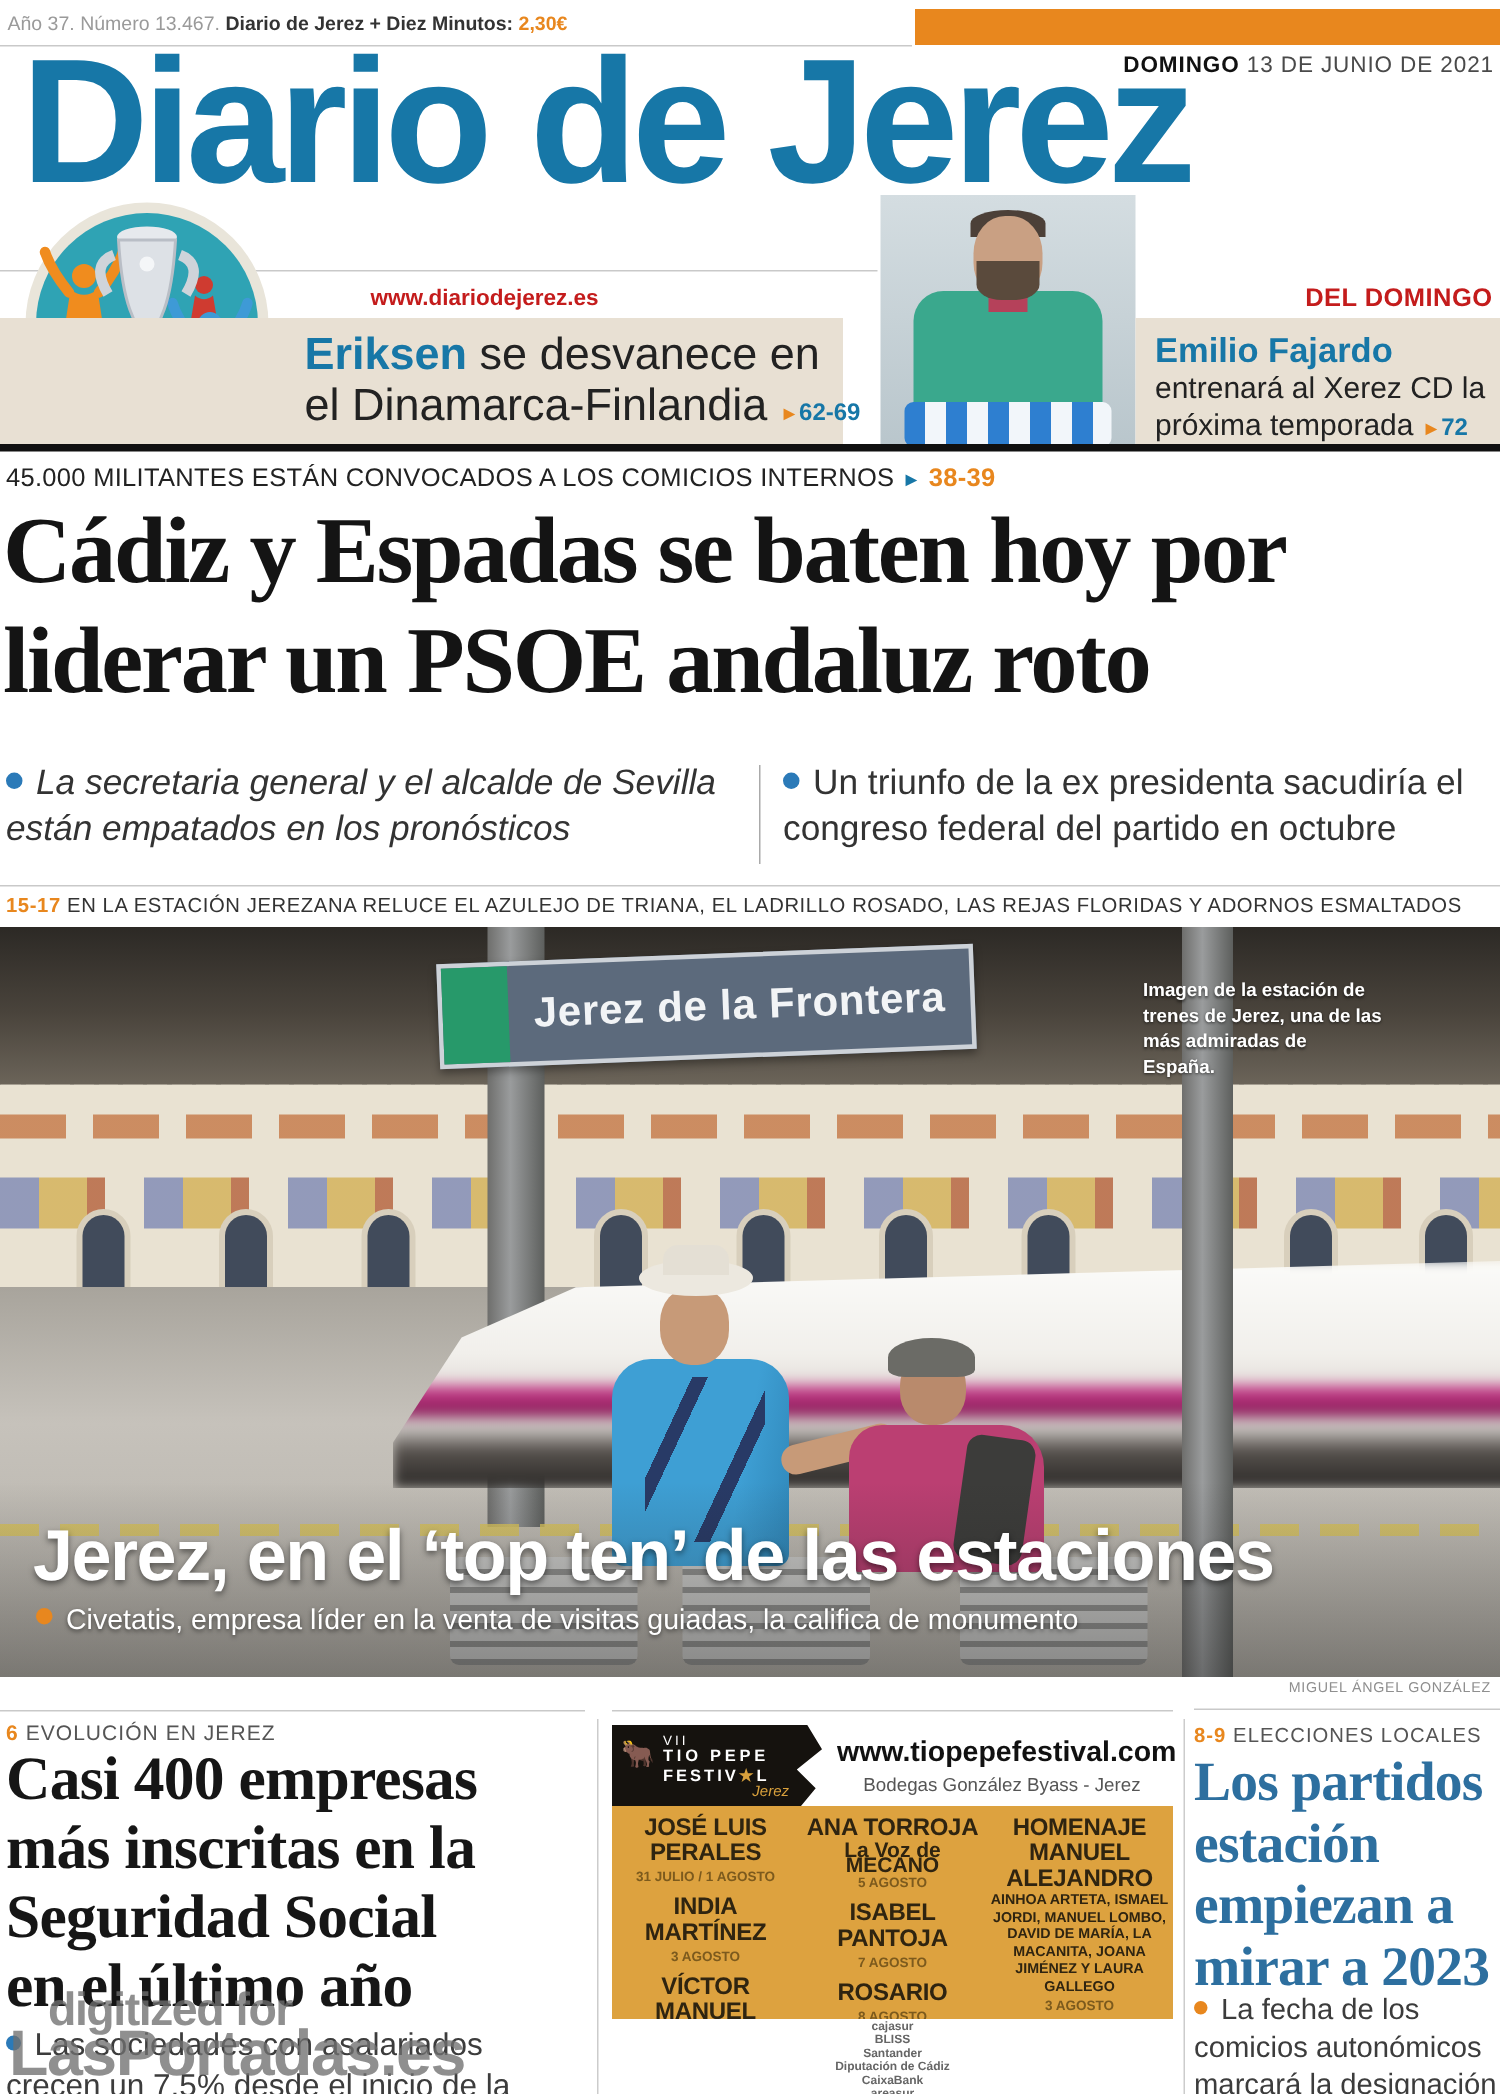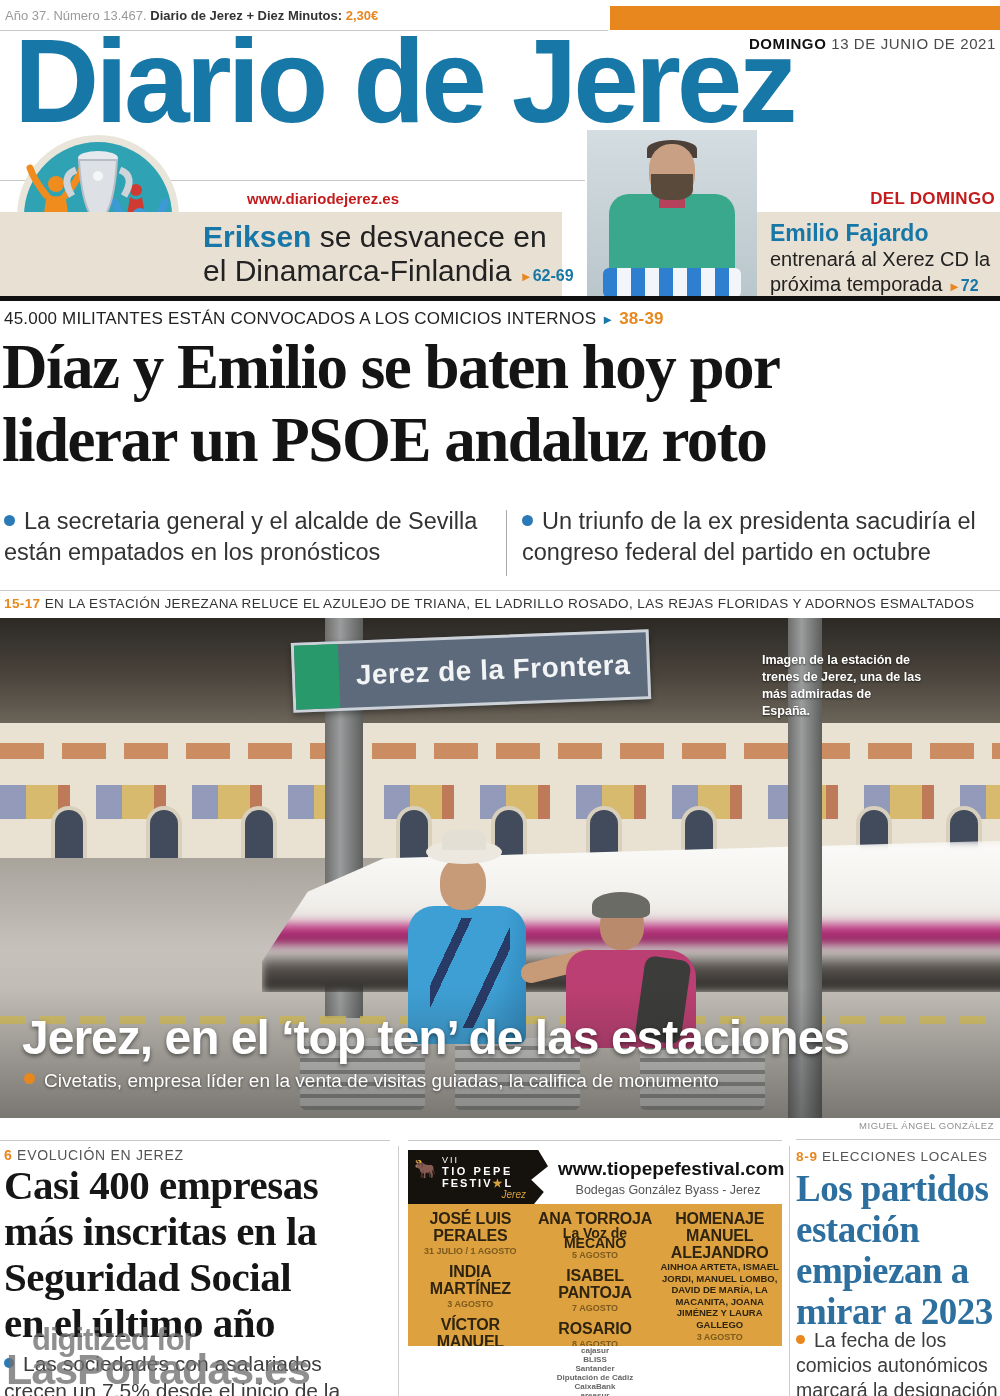--- a/index.html
+++ b/index.html
@@ -51,21 +51,21 @@
   .kicker .pg{color:#e8871e;font-weight:bold;}
   .kicker .arr-b{color:#1777a7;font-size:13px;}
   .main-kicker{top:309px;left:4px;}
   .headline{left:2px;font-family:"Liberation Serif",serif;font-weight:700;color:#141414;
             font-size:63px;letter-spacing:-1.5px;line-height:1;}
   .hl1{top:336px;} .hl2{top:409px;}
   .bullet-row{font-size:23.5px;color:#333;line-height:31px;}
   .disc{display:inline-block;width:11px;height:11px;border-radius:50%;background:#2b7ab8;
         margin-right:9px;position:relative;top:-3px;}
   .disc.orange{background:#e8871e;}
-  .b1{top:506px;left:4px;width:492px;} .b2{top:506px;left:522px;width:474px;}
+  .b1{top:506px;left:4px;width:492px;font-style:italic;} .b2{top:506px;left:522px;width:474px;}
   .vdiv{width:1px;background:#aaa;}
 
   
   .photo-kicker{top:596px;left:4px;font-size:13.5px;letter-spacing:.4px;color:#333;}
   .photo-kicker .pg{color:#e8871e;font-weight:bold;}
   .photo{top:618px;left:0;width:1000px;height:500px;background:#d8d3c7;overflow:hidden;}
   .ph-canopy{position:absolute;top:0;left:0;right:0;height:105px;
     background:linear-gradient(#2c2925,#4a443c 55%,#6b6459),
                repeating-linear-gradient(100deg,rgba(0,0,0,.28) 0 3px,transparent 3px 16px);}
   .ph-facade{position:absolute;top:105px;left:0;right:0;height:135px;background:#e9e2d2;}
@@ -233,21 +233,21 @@
     </div>
   </div>
 
   <div class="abs black-bar"></div>
 
   <div class="abs kicker main-kicker">
     <span>45.000 MILITANTES ESTÁN CONVOCADOS A LOS COMICIOS INTERNOS</span>
     <span class="arr-b">►</span>
     <span class="pg">38-39</span>
   </div>
-  <div class="abs headline hl1">Díaz y Emilio se baten hoy por</div>
+  <div class="abs headline hl1">Cádiz y Espadas se baten hoy por</div>
   <div class="abs headline hl2">liderar un PSOE andaluz roto</div>
   <div class="abs bullet-row b1"><span class="disc"></span><span>La secretaria general y el alcalde de Sevilla están empatados en los pronósticos</span></div>
   <div class="abs bullet-row b2"><span class="disc"></span><span>Un triunfo de la ex presidenta sacudiría el congreso federal del partido en octubre</span></div>
   <div class="abs vdiv" style="left:506px;top:510px;height:66px;"></div>
 
   <div class="abs rule" style="top:590px;left:0;width:1000px;height:1px;"></div>
   <div class="abs photo-kicker">
     <span class="pg">15-17</span>
     <span>EN LA ESTACIÓN JEREZANA RELUCE EL AZULEJO DE TRIANA, EL LADRILLO ROSADO, LAS REJAS FLORIDAS Y ADORNOS ESMALTADOS</span>
   </div>

